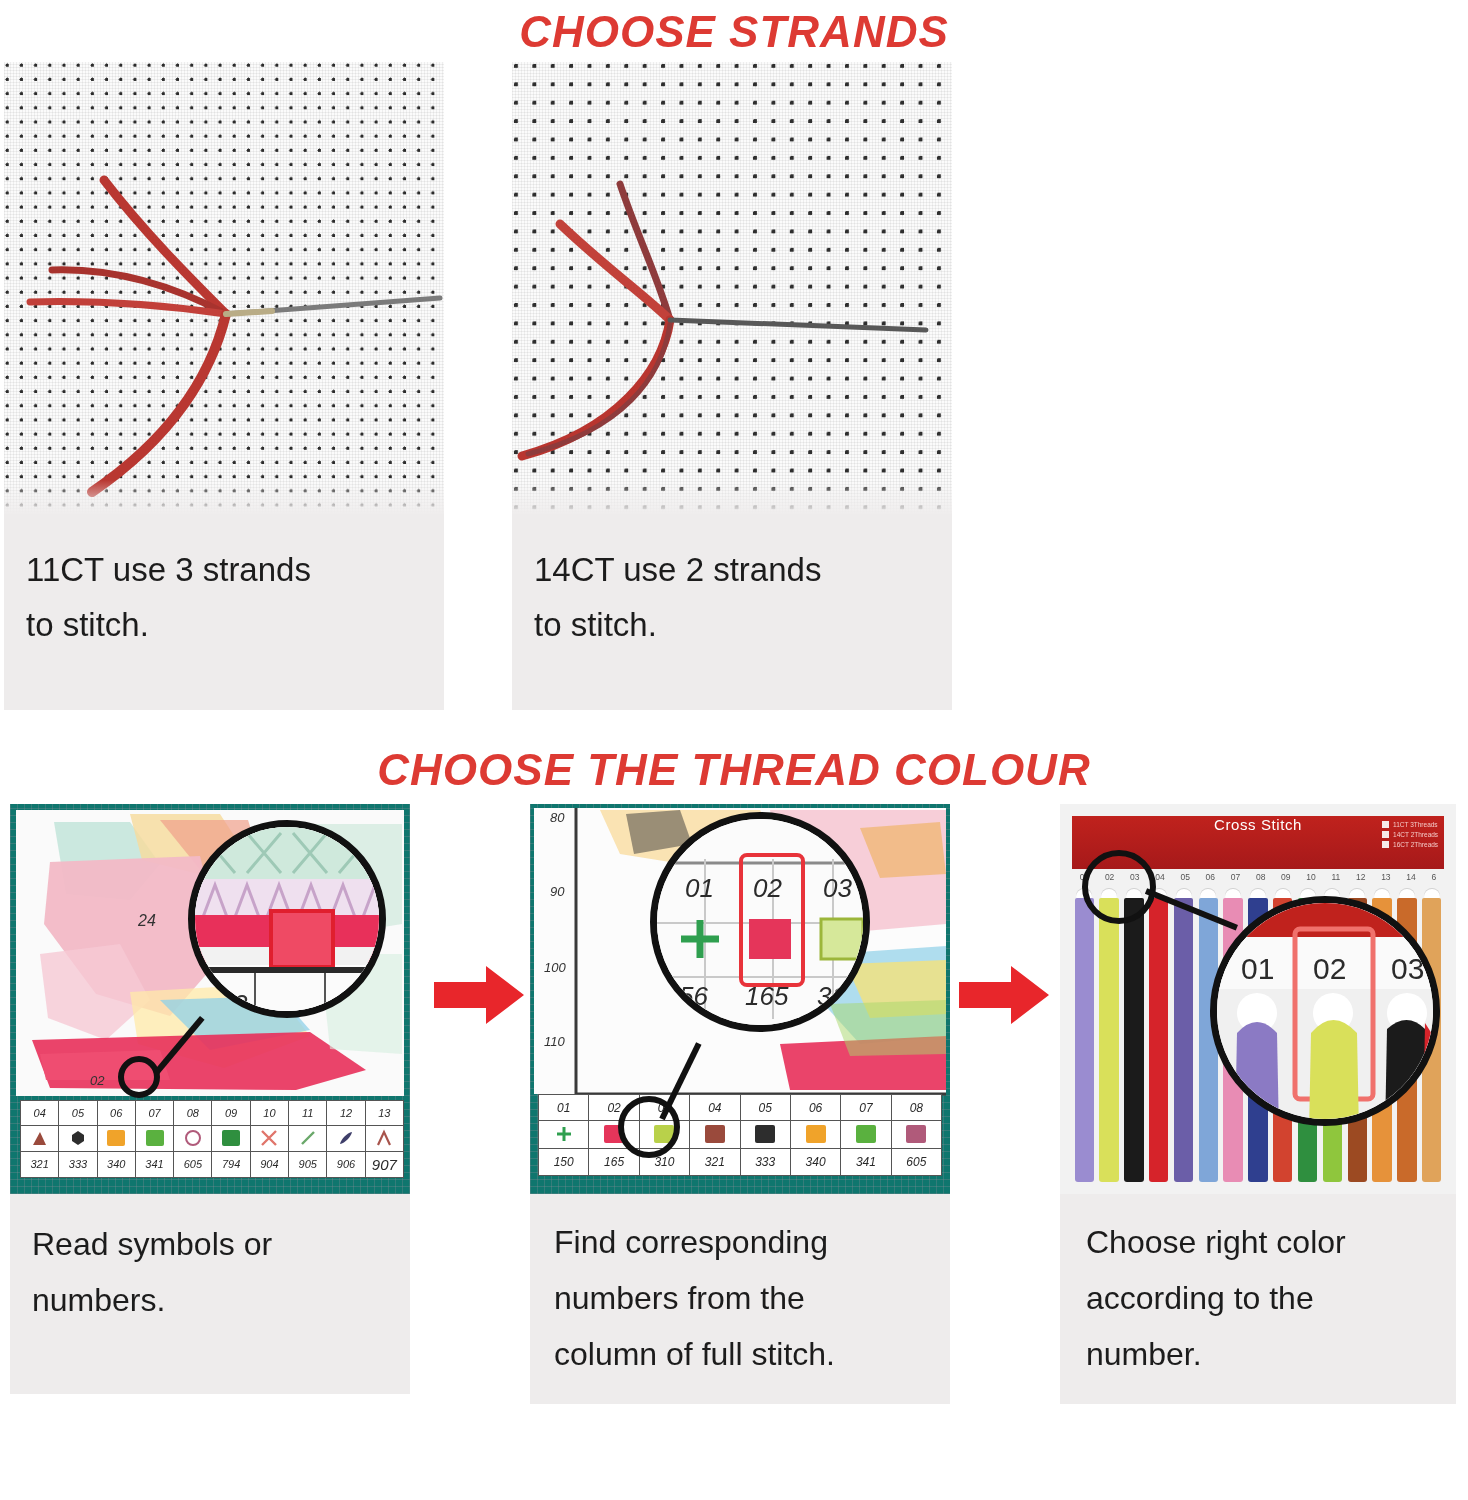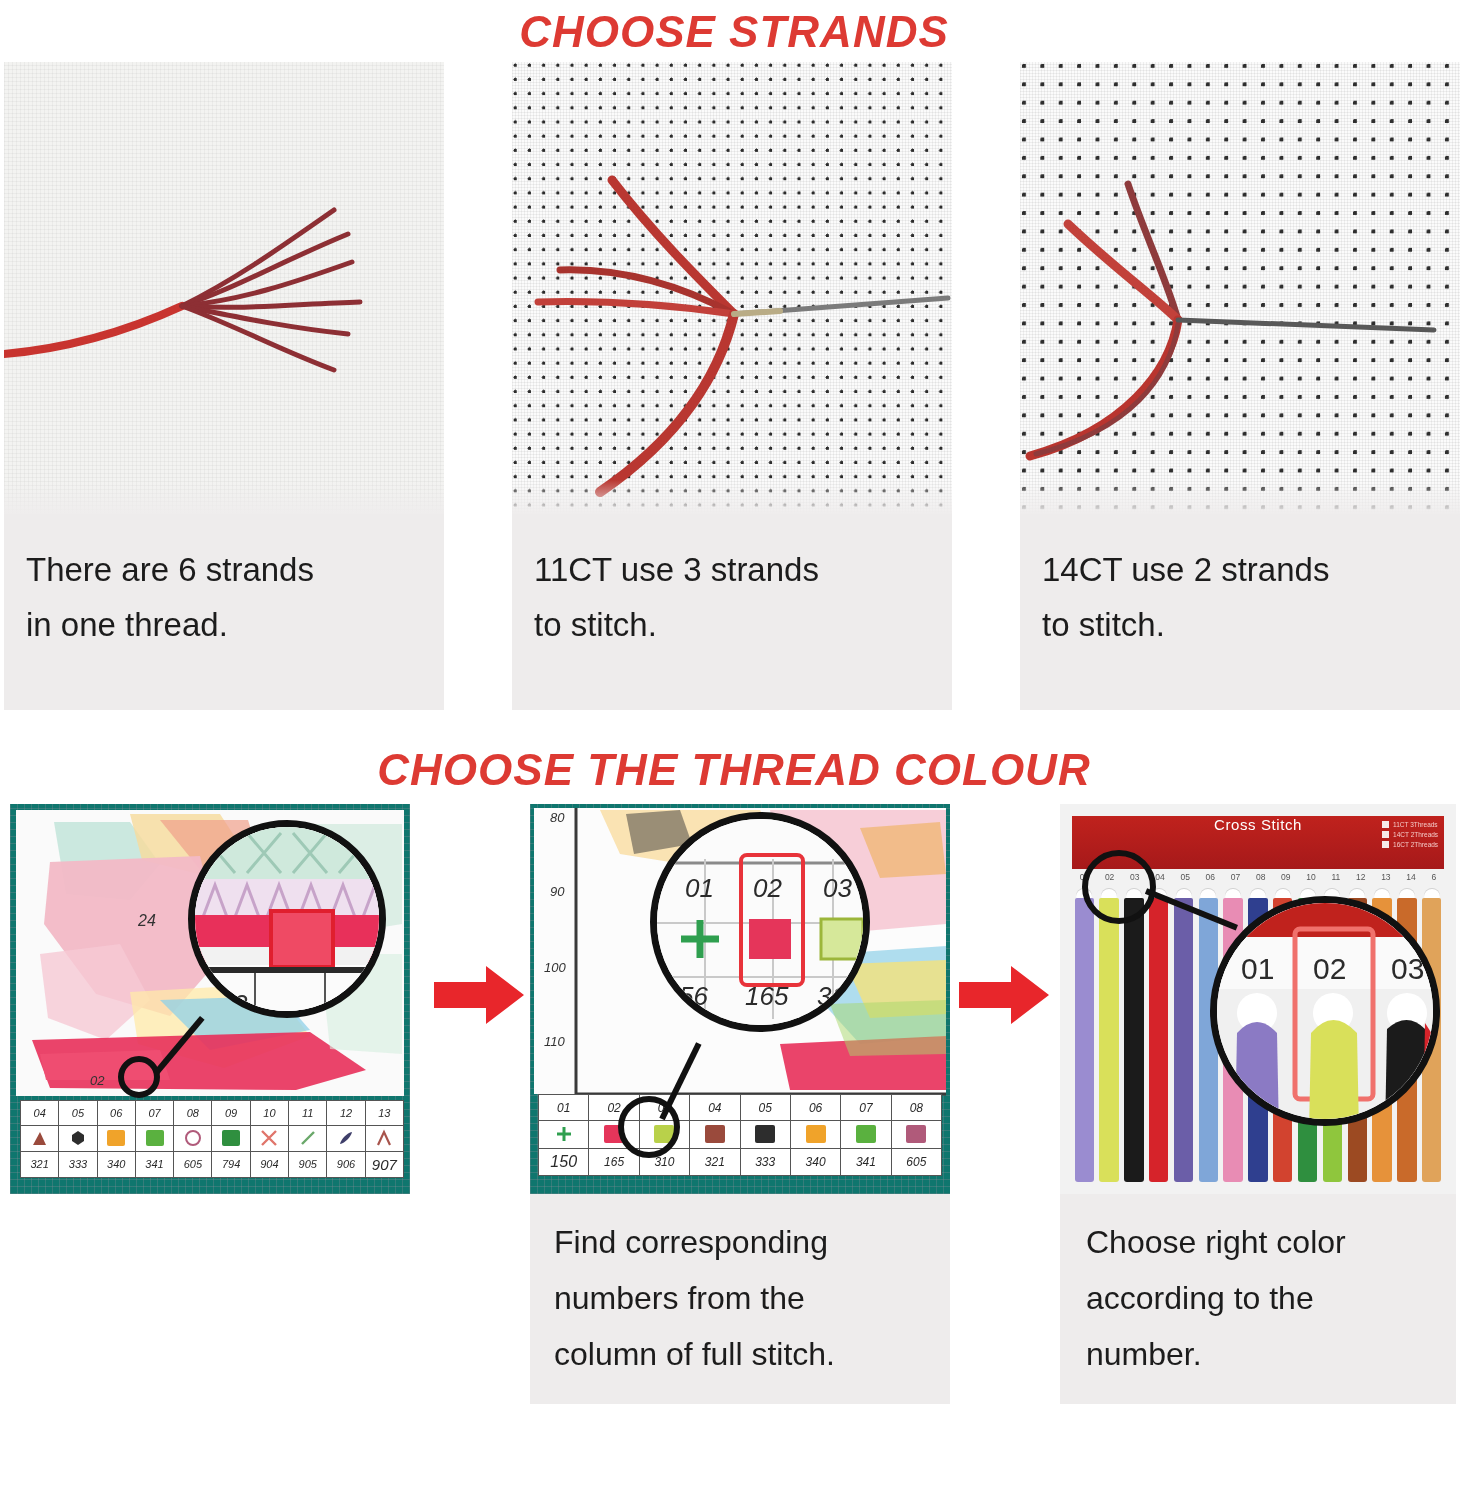--- a/index.html
+++ b/index.html
@@ -136,39 +136,20 @@
                display:flex; justify-content:space-around; }
   .skein { width:5.2%; border-radius:2px 2px 3px 3px; }
 </style>
 </head>
 <body>
 
 <div class="heading" id="heading-strands">CHOOSE STRANDS</div>
 
 <div class="row" id="row-strands">
 
-  <div class="card">
-    <div class="photo">
-      <div class="fabric-plain"></div>
-      <svg class="overlay" viewBox="0 0 440 452" preserveAspectRatio="none">
-        <g fill="none" stroke-linecap="round">
-          <path d="M0 292 C 70 286 130 266 178 244" stroke="#c8342f" stroke-width="8"></path>
-          <path d="M178 244 C 230 218 270 190 330 148" stroke="#8d2f34" stroke-width="5"></path>
-          <path d="M178 244 C 232 226 276 200 344 172" stroke="#8d2f34" stroke-width="5"></path>
-          <path d="M178 244 C 238 238 286 222 348 200" stroke="#8d2f34" stroke-width="5"></path>
-          <path d="M178 244 C 240 248 292 242 356 240" stroke="#8d2f34" stroke-width="5"></path>
-          <path d="M178 244 C 238 256 286 266 344 272" stroke="#8d2f34" stroke-width="5"></path>
-          <path d="M178 244 C 232 264 276 288 330 308" stroke="#8d2f34" stroke-width="5"></path>
-        </g>
-      </svg>
-      <div class="fabric-bottomfade"></div>
-    </div>
-    <div class="caption">There are 6 strands
-in one thread.</div>
-  </div>
 
   <div class="card">
     <div class="photo">
       <div class="aida-fine"></div>
       <svg class="overlay" viewBox="0 0 440 452" preserveAspectRatio="none">
         <g fill="none" stroke-linecap="round">
           <path d="M100 118 C 140 170 186 216 222 252" stroke="#b93731" stroke-width="9"></path>
           <path d="M48 208 C 110 206 170 224 222 252" stroke="#a8332e" stroke-width="7"></path>
           <path d="M26 240 C 96 238 166 244 222 252" stroke="#c2403a" stroke-width="7"></path>
           <path d="M222 252 C 208 310 170 374 88 430" stroke="#b93731" stroke-width="10"></path>
@@ -331,20 +312,22 @@
             <rect x="0" y="140" width="198" height="6" fill="#2a2a2a"></rect>
             <rect x="0" y="146" width="198" height="52" fill="#fbfbfb"></rect>
             <line x1="60" y1="146" x2="60" y2="198" stroke="#555" stroke-width="2"></line>
             <line x1="130" y1="146" x2="130" y2="198" stroke="#555" stroke-width="2"></line>
             <text x="38" y="186" font-size="26" fill="#333" font-family="Liberation Sans">3</text>
             <text x="140" y="186" font-size="26" fill="#333" font-family="Liberation Sans">07</text>
           </svg>
         </div>
       </div>
     </div>
+    <div class="caption" style="width:400px;height:200px;padding:22px 18px 0 22px;">Read symbols or
+numbers.</div>
   </div>
 
   <div class="arrow-cell" style="width:100px;padding-top:160px;">
     <svg width="92" height="62" viewBox="0 0 92 62">
       <path d="M0 18 H52 V2 L90 31 L52 60 V44 H0 Z" fill="#E8262B"></path>
     </svg>
   </div>
 
   <div class="col2" style="width:420px;">
     <div class="photo" style="width:420px;height:390px;">
@@ -370,21 +353,21 @@
         </svg>
 
         <div class="legend-table" id="legend-b" style="left:8px; right:8px; bottom:18px; height:82px;">
             <div class="legend-col">
               <div class="legend-cell" style="height: 33%; font-size: 12px;">01</div>
               <div class="legend-cell" style="height: 34%;">
                 <div style="width: 20px; height: 18px; background: transparent; border-radius: 2px;"><svg width="20" height="18" viewBox="0 0 20 18">
                     <path d="M3 9 H17 M10 2 V16" stroke="#2f9f4f" stroke-width="3"></path>
                   </svg></div>
               </div>
-              <div class="legend-cell" style="height: 33%; font-size: 16px;">150</div>
+              <div class="legend-cell" style="height: 33%; font-size: 12px;">150</div>
             </div>
             <div class="legend-col">
               <div class="legend-cell" style="height: 33%; font-size: 12px;">02</div>
               <div class="legend-cell" style="height: 34%;">
                 <div style="width: 20px; height: 18px; background: rgb(229, 53, 90); border-radius: 2px;"></div>
               </div>
               <div class="legend-cell" style="height: 33%; font-size: 12px;">165</div>
             </div>
             <div class="legend-col">
               <div class="legend-cell" style="height: 33%; font-size: 12px;">03</div>

